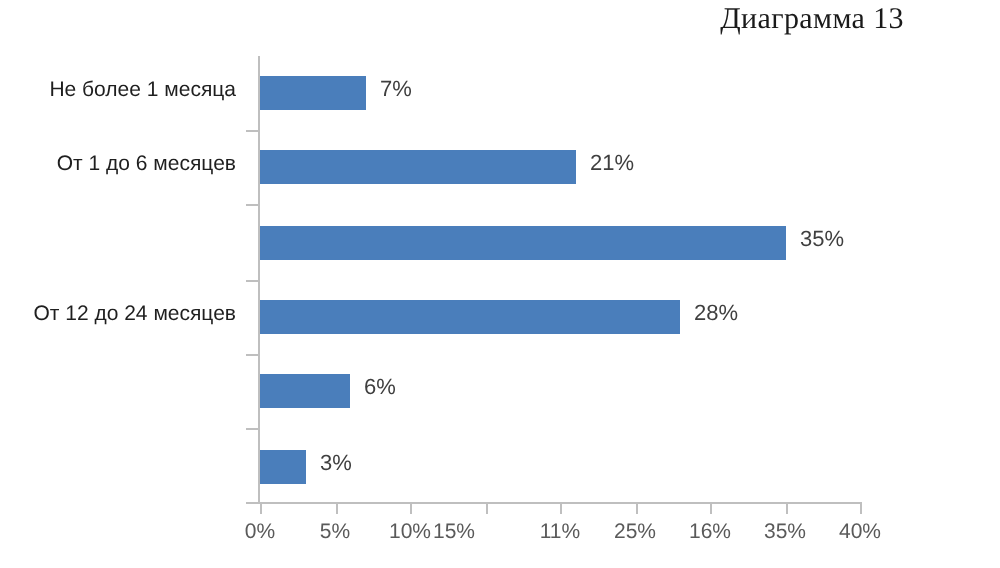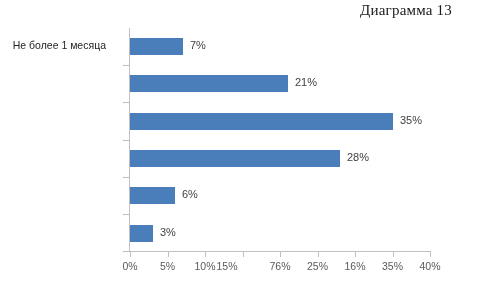--- a/index.html
+++ b/index.html
@@ -91,21 +91,21 @@
   .bar-label {
     position: absolute;
     top: 9px;
     font-size: 11px;
     color: #3f3f3f;
     white-space: nowrap;
     line-height: 17px;
   }
   .cat-label {
     position: absolute;
-    right: 394px; 
+    right: 382px; 
     top: 9px;
     font-size: 10.5px;
     color: #1f1f1f;
     white-space: nowrap;
     line-height: 17px;
     text-align: left;
   }
 
   
   .val-label {
@@ -131,30 +131,32 @@
 
     <div id="bars">
 
       <div class="bar-row" style="top:0px">
         <div class="cat-label">Не более 1 месяца</div>
         <div class="bar" style="width:52.5px"></div>
         <div class="bar-label" style="left:190px">7%</div>
       </div>
 
       <div class="bar-row" style="top:37.3px">
+        <div class="cat-label">От 1 до 6 месяцев</div>
         <div class="bar" style="width:157.5px"></div>
         <div class="bar-label" style="left:295px">21%</div>
       </div>
 
       <div class="bar-row" style="top:74.6px">
         <div class="bar" style="width:262.5px"></div>
         <div class="bar-label" style="left:400px">35%</div>
       </div>
 
       <div class="bar-row" style="top:111.9px">
+        <div class="cat-label">От 12 до 24 месяцев</div>
         <div class="bar" style="width:210px"></div>
         <div class="bar-label" style="left:347px">28%</div>
       </div>
 
       <div class="bar-row" style="top:149.2px">
         <div class="bar" style="width:45px"></div>
         <div class="bar-label" style="left:182px">6%</div>
       </div>
 
       <div class="bar-row" style="top:186.5px">
@@ -183,21 +185,21 @@
       <div class="val-tick" style="left:355px"></div>
       <div class="val-tick" style="left:392.5px"></div>
       <div class="val-tick" style="left:430px"></div>
     </div>
 
     <div id="val-labels">
       <div class="val-label" style="left:130px">0%</div>
       <div class="val-label" style="left:167.5px">5%</div>
       <div class="val-label" style="left:205px">10%</div>
       <div class="val-label" style="left:227px">15%</div>
-      <div class="val-label" style="left:280px">76%</div>
+      <div class="val-label" style="left:280px">11%</div>
       <div class="val-label" style="left:317.5px">25%</div>
       <div class="val-label" style="left:355px">16%</div>
       <div class="val-label" style="left:392.5px">35%</div>
       <div class="val-label" style="left:430px">40%</div>
     </div>
 
   </div>
 </div>
 
 </body></html>

